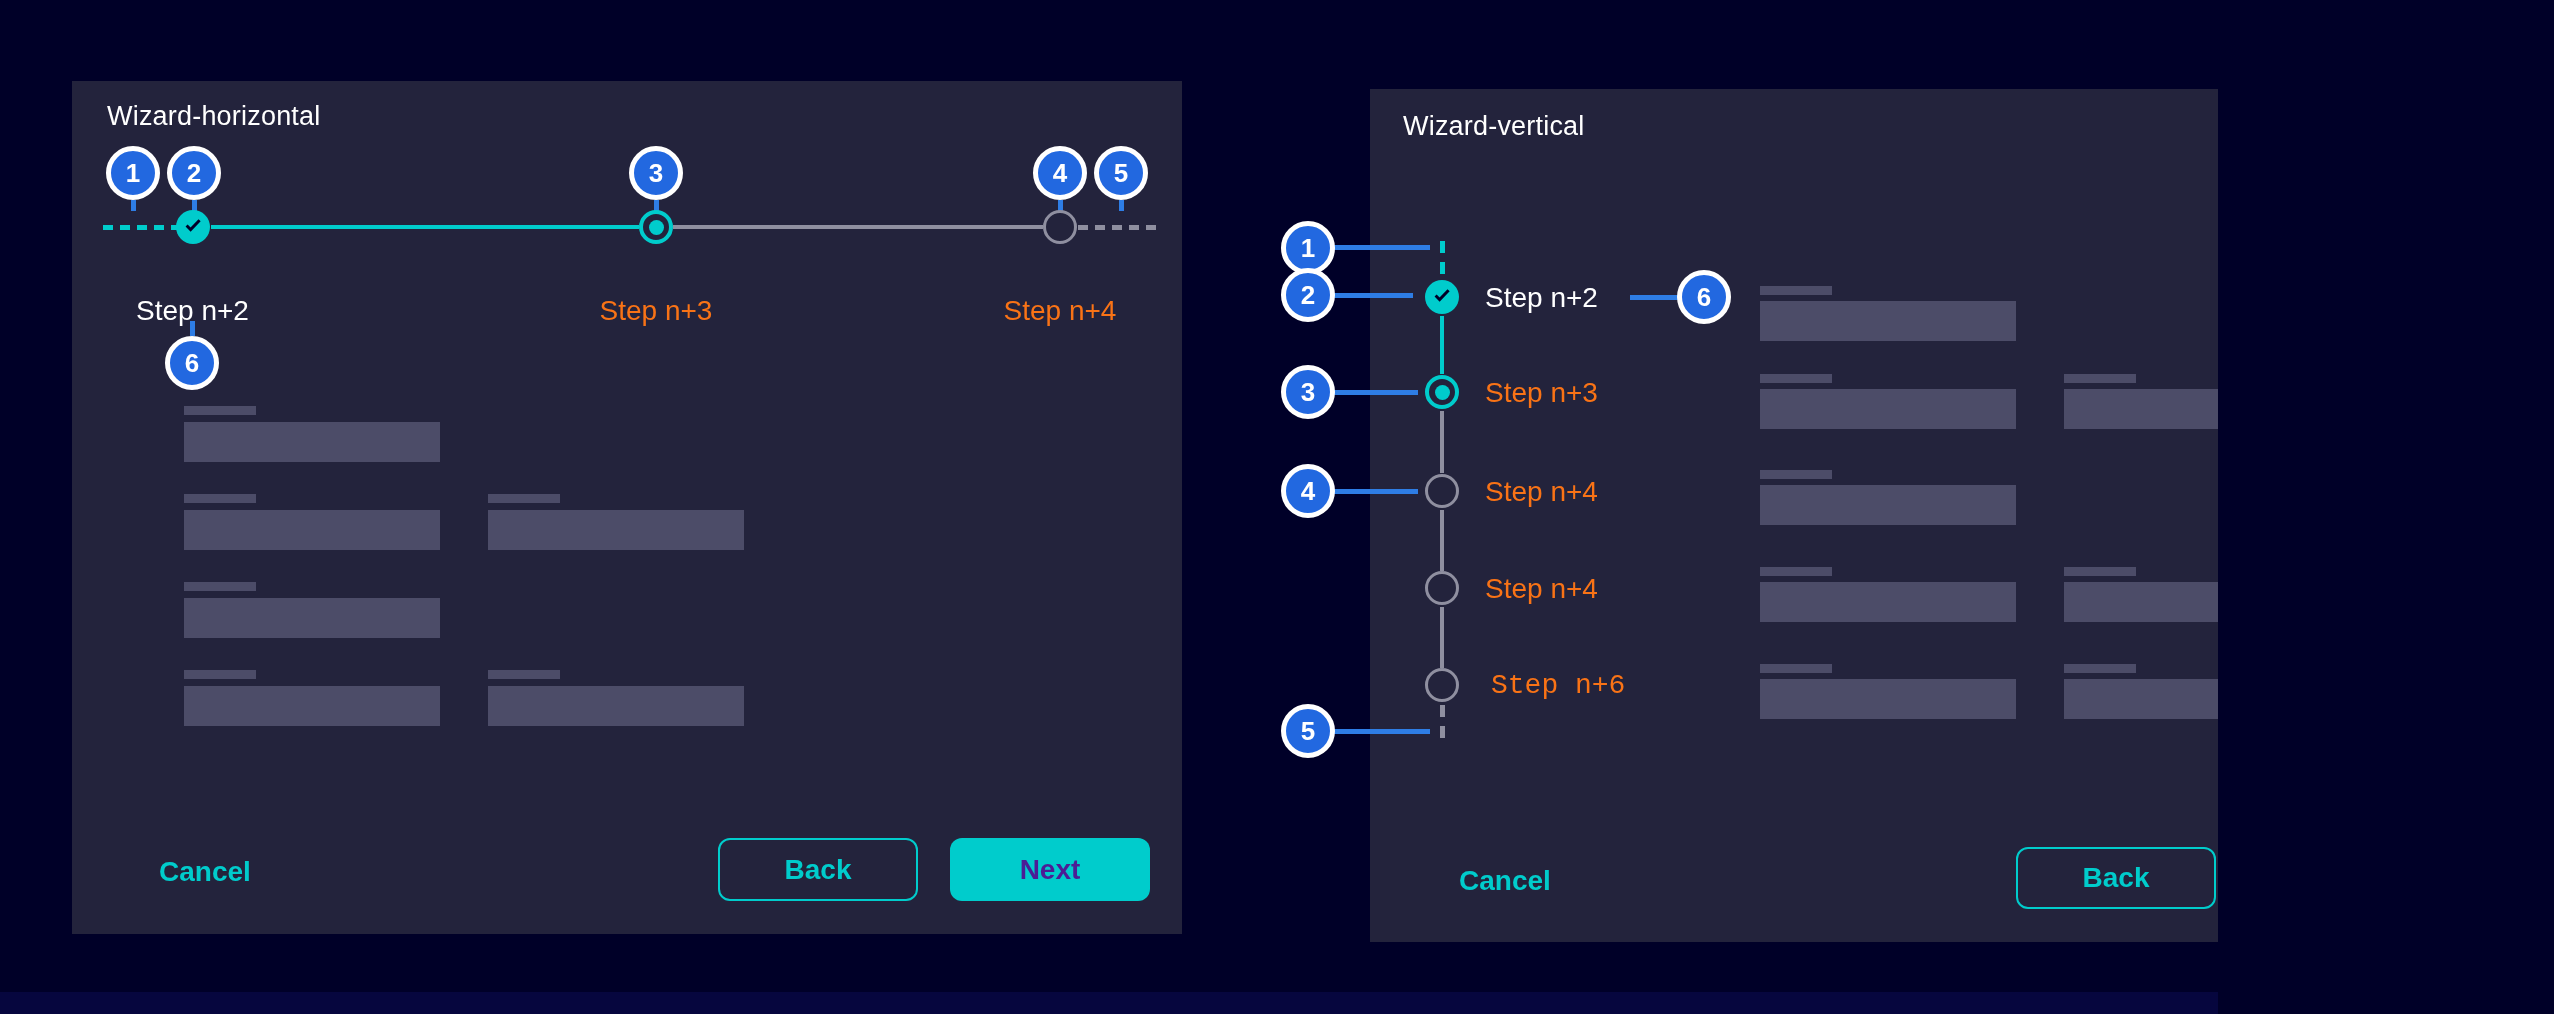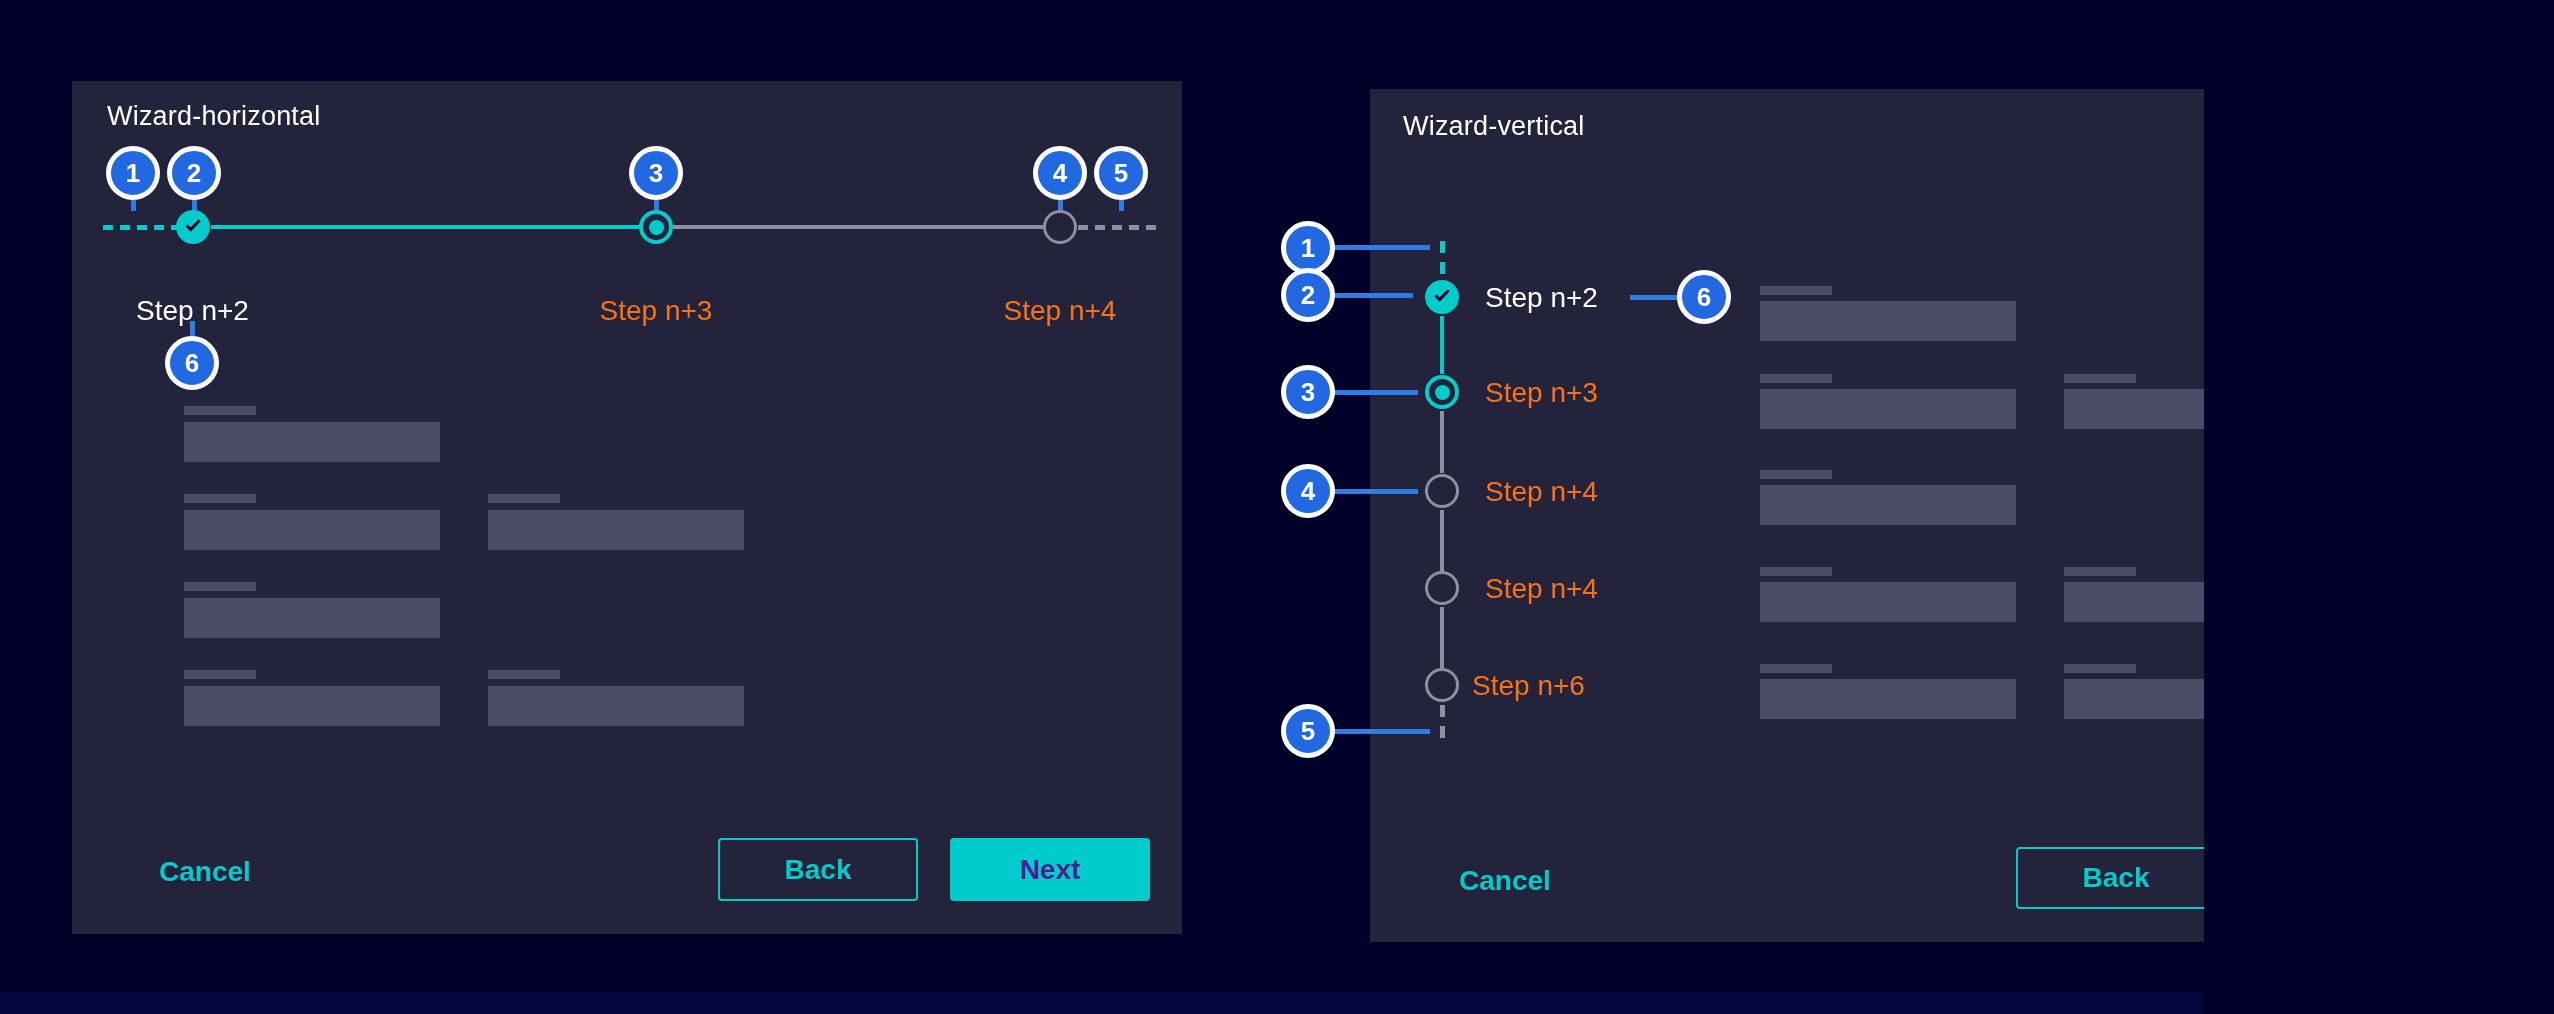--- a/index.html
+++ b/index.html
@@ -1,17 +1,17 @@
 <!DOCTYPE html>
 <html><head>
 <meta charset="utf-8">
 <style>
   html,body{margin:0;padding:0;background:#000028;}
   .page{position:relative;width:2204px;height:1014px;background:#000028;overflow:hidden;
-        font-family:"Liberation Sans",sans-serif;}
+        font-family:"Liberation Sans",sans-serif;padding-left:14px;}
   .bottom-strip{position:absolute;left:0;top:992px;width:2554px;height:22px;background:#06063e;}
   .panel{position:absolute;background:#23233c;width:1110px;height:853px;}
   .panel-title{position:absolute;color:#ffffff;font-size:27px;font-weight:400;letter-spacing:.2px;white-space:nowrap;}
 
   
   .badge{position:absolute;width:44px;height:44px;border-radius:50%;background:#2268e0;
          border:5px solid #ffffff;color:#ffffff;font-size:26px;font-weight:700;
          display:flex;align-items:center;justify-content:center;line-height:1;z-index:5;}
   .stub-v{position:absolute;width:5px;background:#2e7de5;}
   .ann-line{position:absolute;height:5px;background:#2e7de5;}
@@ -37,21 +37,21 @@
   .step-label.current{color:#f97316;}
   .step-label.open{color:#f97316;}
   .center{text-align:center;}
 
   
   .ph-label{position:absolute;width:72px;height:9px;background:#4c4c68;}
   .ph-block{position:absolute;width:256px;height:40px;background:#4c4c68;}
 
   
   .cancel-link{position:absolute;color:#00cccc;font-size:28px;font-weight:700;height:32px;line-height:32px;cursor:pointer;white-space:nowrap;}
-  .btn{position:absolute;width:200px;height:63px;border-radius:4px;font-size:28px;font-weight:700;
+  .btn{position:absolute;width:200px;height:63px;border-radius:12px;font-size:28px;font-weight:700;
        display:flex;align-items:center;justify-content:center;box-sizing:border-box;cursor:pointer;}
   .btn.ghost{background:transparent;border:2px solid #00cccc;color:#00cccc;}
   .btn.primary{background:#00cccc;border:none;color:#4c1d95;}
 </style>
 </head>
 <body>
 
 <div class="page">
 
   <div class="panel" style="left:72px;top:81px;">
@@ -143,21 +143,21 @@
     <div class="line-v gray" style="left:70px;top:421px;height:61px;"></div>
     <div class="circle open" style="left:55px;top:482px;"></div>
     <div class="line-v gray" style="left:70px;top:518px;height:61px;"></div>
     <div class="circle open" style="left:55px;top:579px;"></div>
     <div class="dash-v gray" style="left:70px;top:616px;height:42px;"></div>
 
     <div class="step-label done" style="left:115px;top:193px;">Step n+2</div>
     <div class="step-label current" style="left:115px;top:288px;">Step n+3</div>
     <div class="step-label open" style="left:115px;top:387px;">Step n+4</div>
     <div class="step-label open" style="left:115px;top:484px;">Step n+4</div>
-    <div class="step-label open" style="left:102px;top:581px;">Step n+6</div>
+    <div class="step-label open" style="left:121px;top:581px;font-family:Liberation Mono, monospace;">Step n+6</div>
 
     <div class="ann-line" style="left:260px;top:206px;width:48px;"></div>
     <div class="badge" style="left:307px;top:181px;">6</div>
 
     <div class="ph-label" style="left:390px;top:197px;"></div>
     <div class="ph-block" style="left:390px;top:212px;"></div>
 
     <div class="ph-label" style="left:390px;top:285px;"></div>
     <div class="ph-block" style="left:390px;top:300px;"></div>
     <div class="ph-label" style="left:694px;top:285px;"></div>

